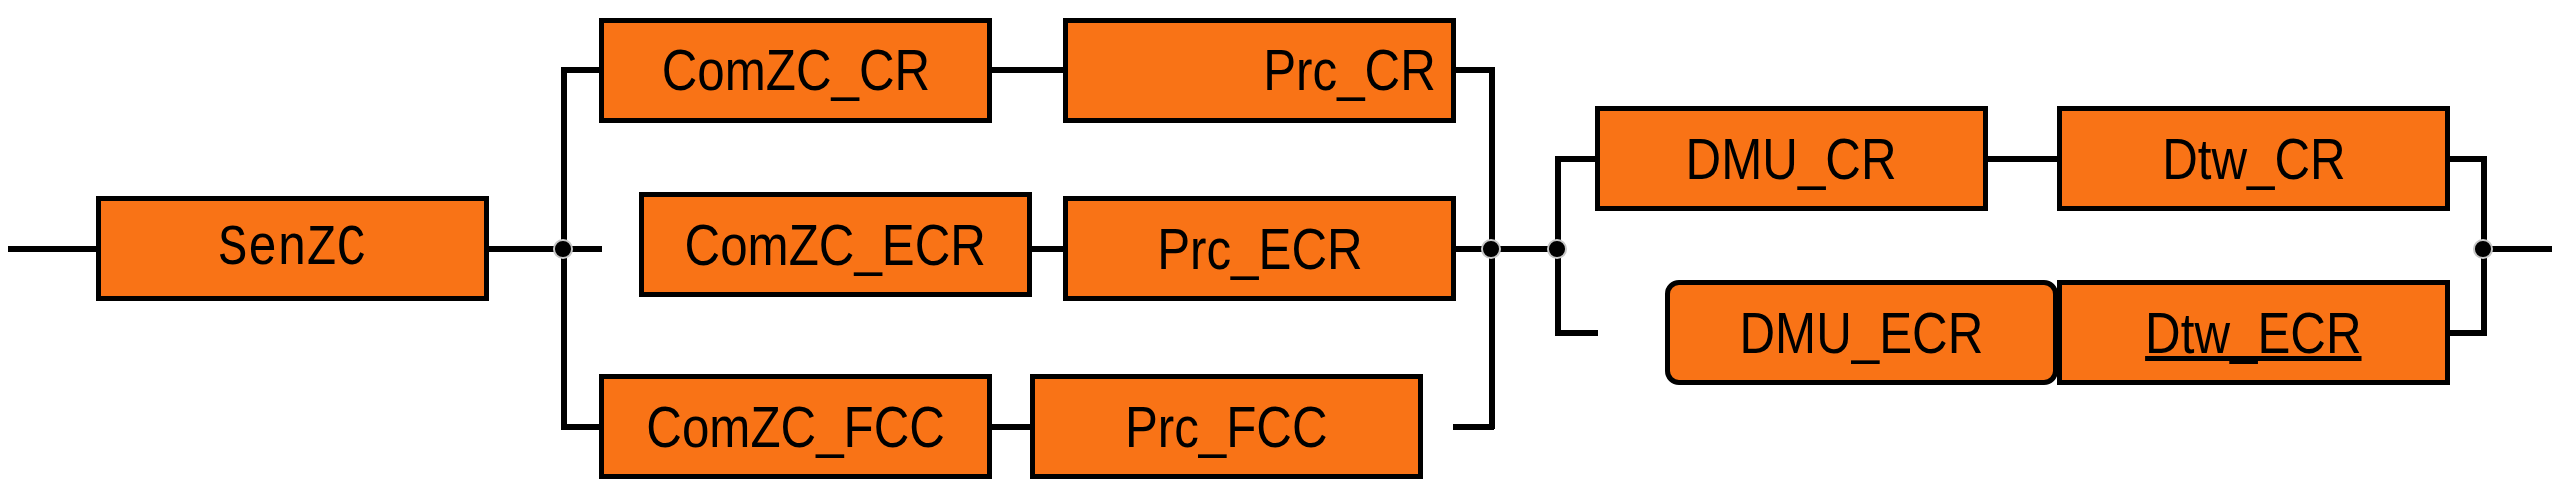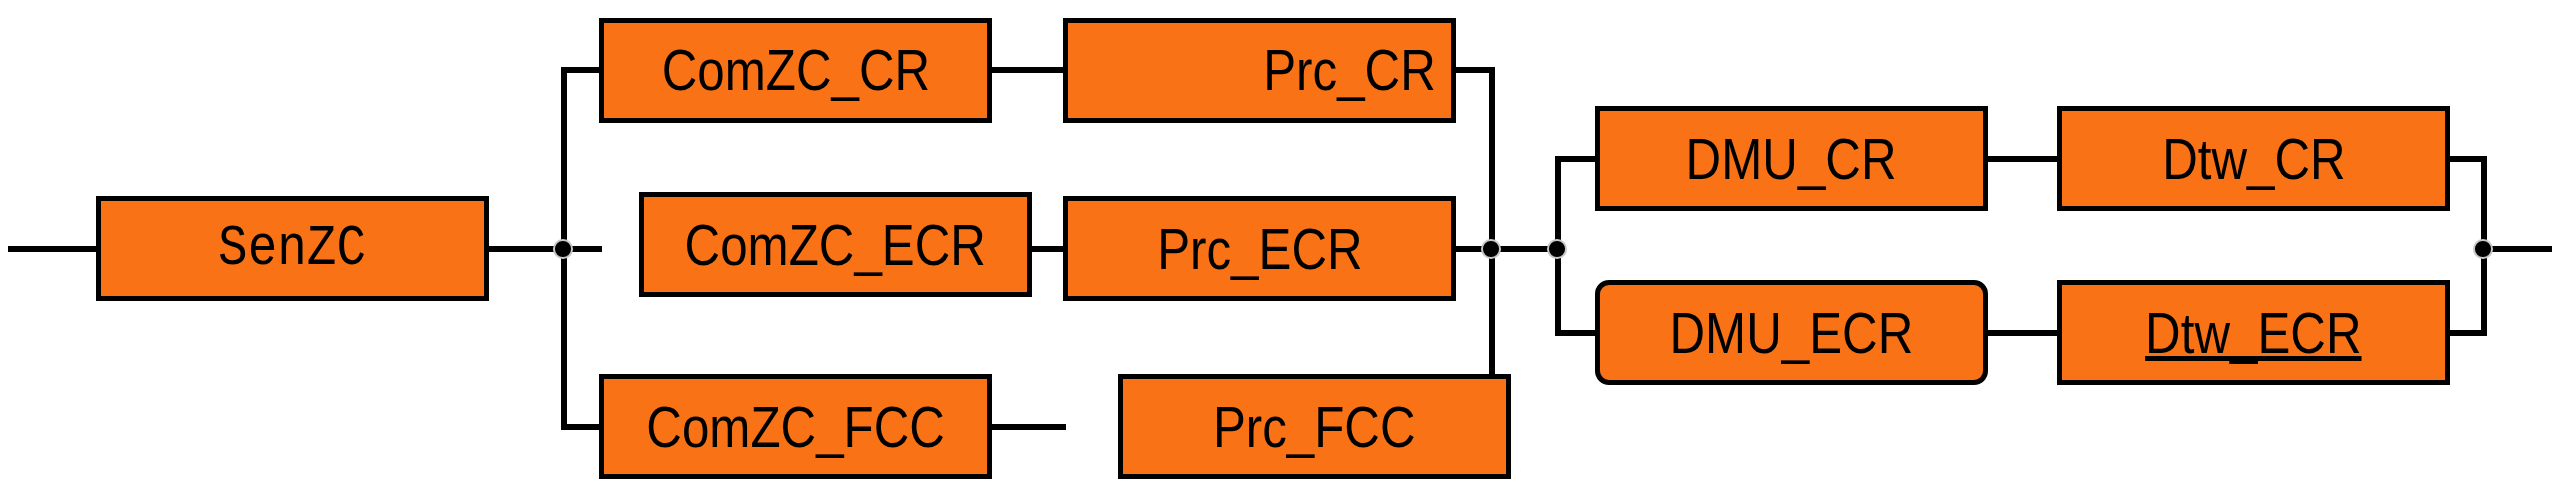--- a/index.html
+++ b/index.html
@@ -112,32 +112,32 @@
   <div class="block" style="left:599px;  top:192px;margin-left:40px;">
     <span class="lbl">ComZC_ECR</span>
   </div>
   <div class="block" style="left:599px;  top:374px;">
     <span class="lbl">ComZC_FCC</span>
   </div>
 
   <div class="block" style="left:1063px; top:196px;">
     <span class="lbl">Prc_ECR</span>
   </div>
-  <div class="block" style="left:1118px; top:374px;">
+  <div class="block" style="left:1030px; top:374px;">
     <span class="lbl">Prc_FCC</span>
   </div>
 
   <div class="block" style="left:1595px; top:106px;">
     <span class="lbl">DMU_CR</span>
   </div>
   <div class="block" style="left:2057px; top:106px;justify-content:center;">
     <span class="lbl">Dtw_CR</span>
   </div>
 
-  <div class="block" style="left:1595px; top:280px;border-radius:14px;">
+  <div class="block" style="left:1665px; top:280px;border-radius:14px;">
     <span class="lbl">DMU_ECR</span>
   </div>
   <div class="block" style="left:2057px; top:280px;text-decoration:underline;">
     <span class="lbl">Dtw_ECR</span>
   </div>
 
 </div>
 
 
 </body></html>

